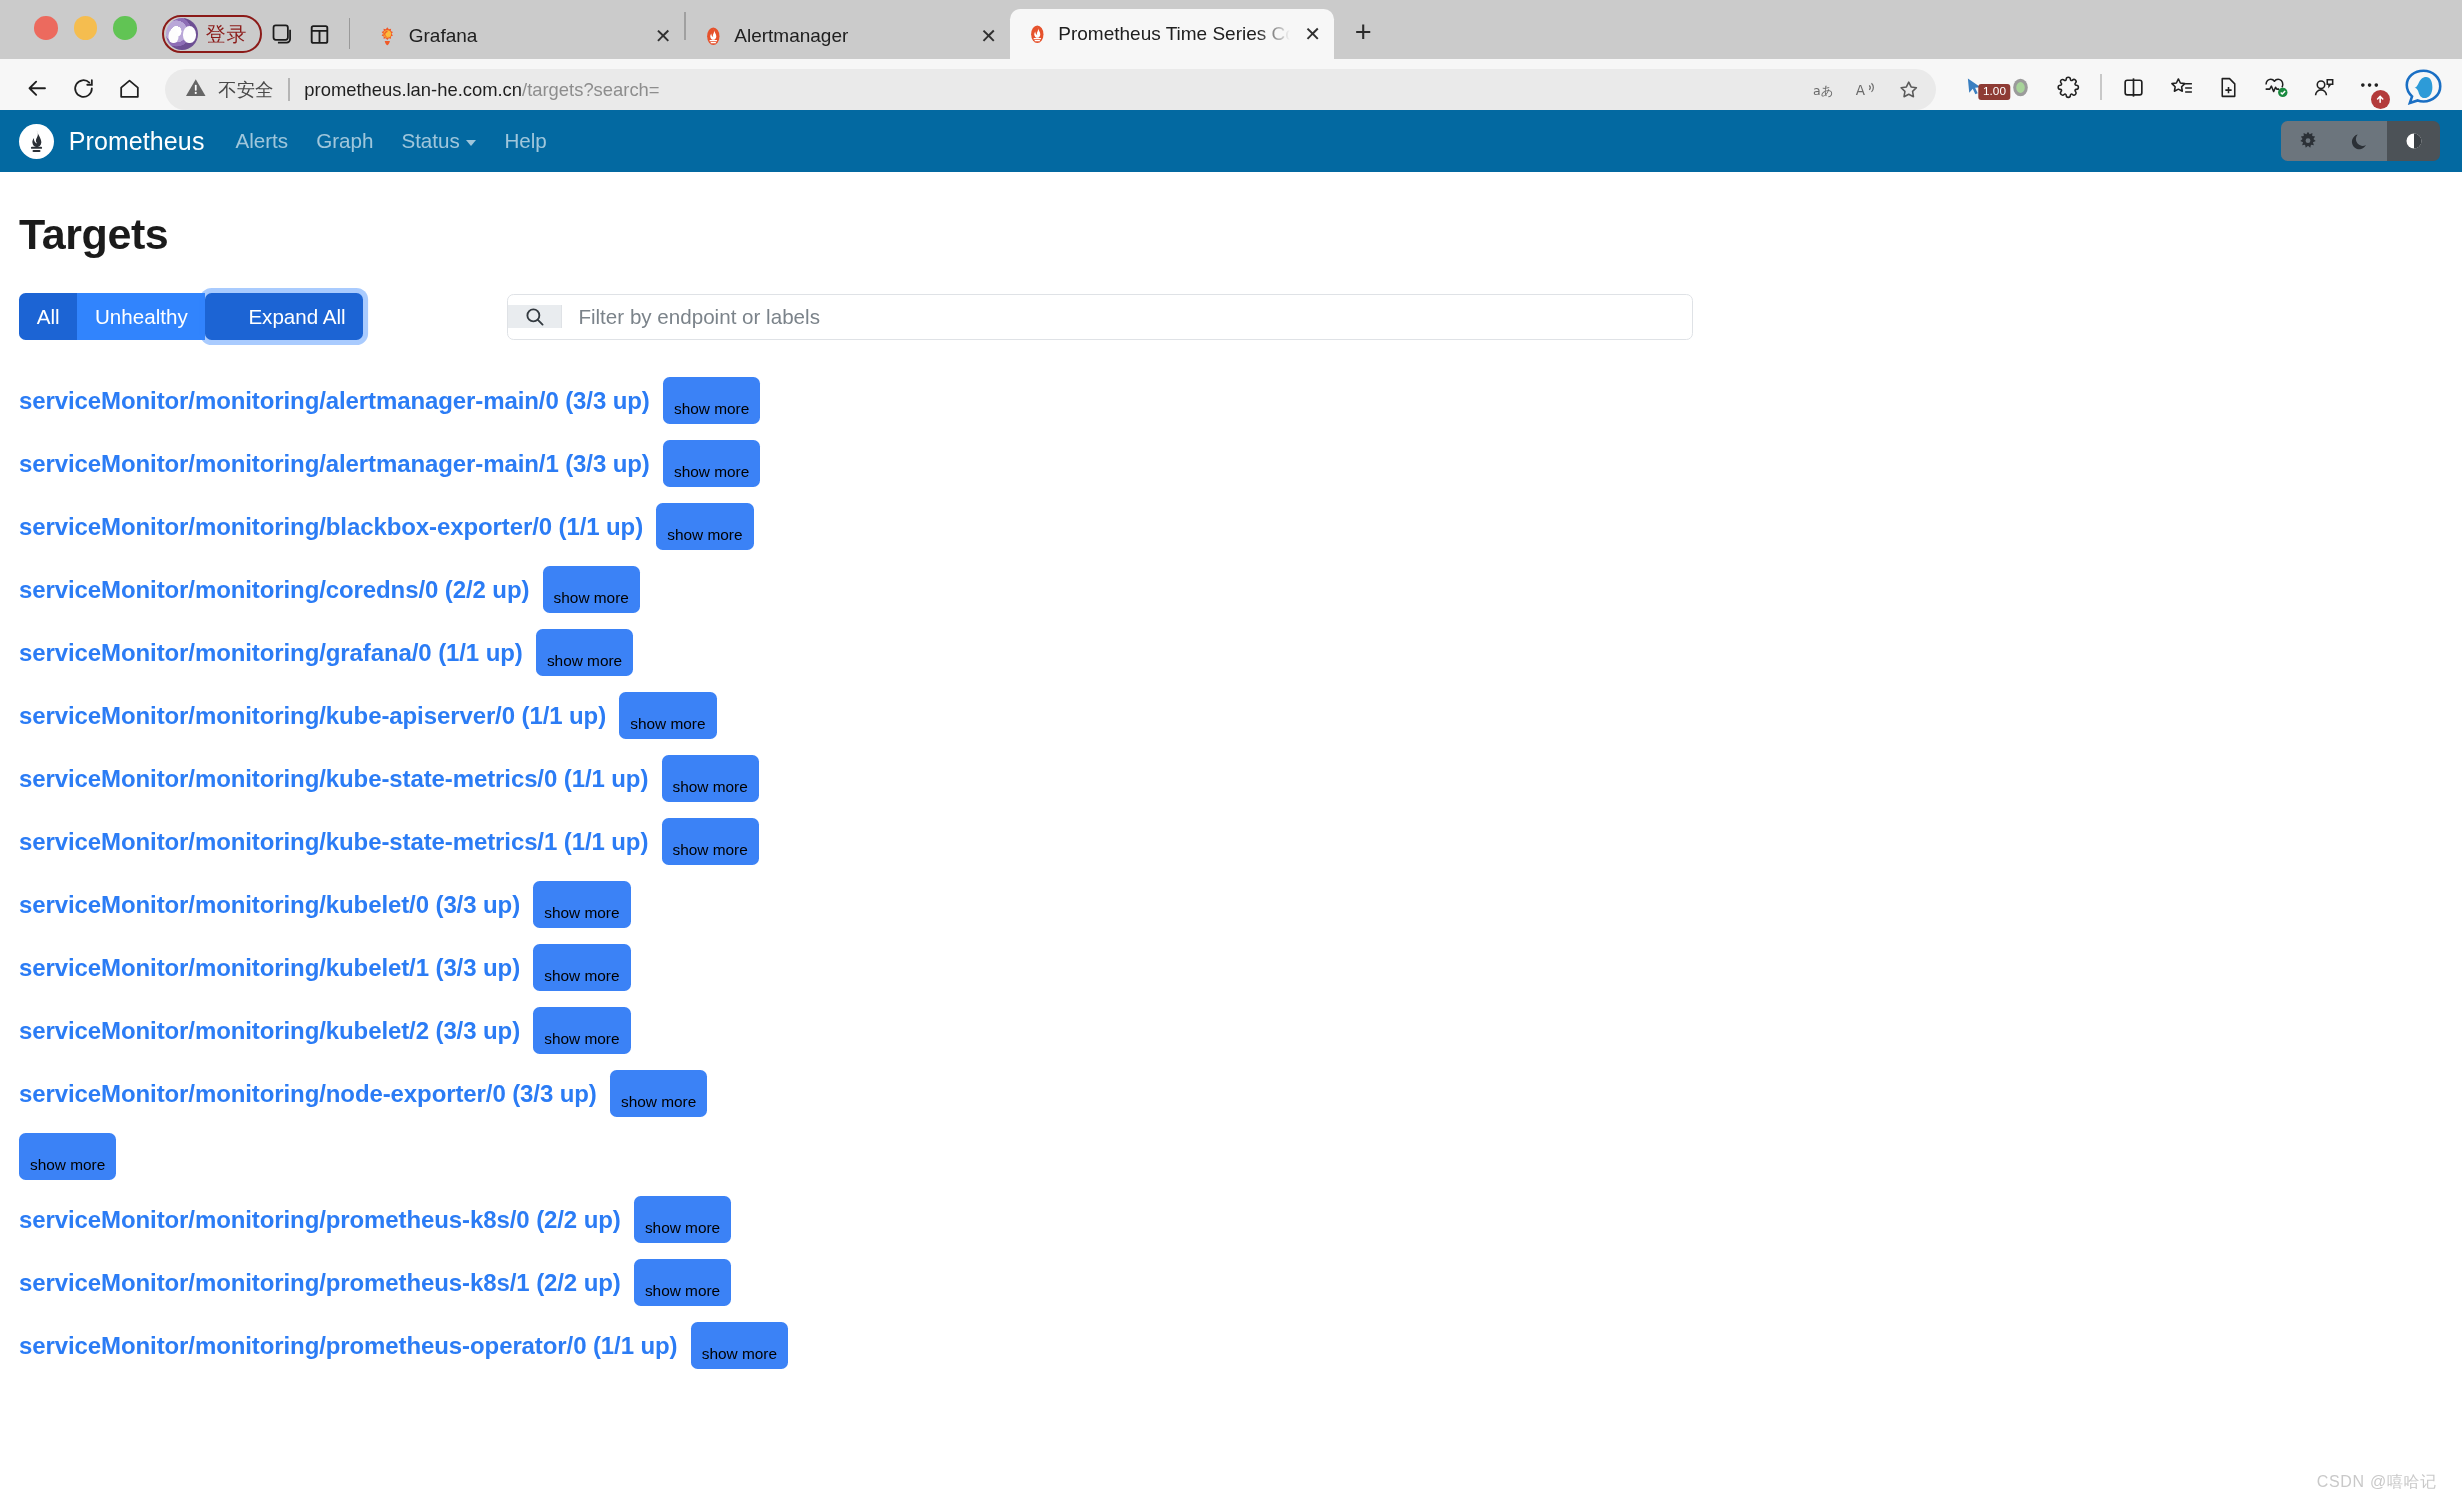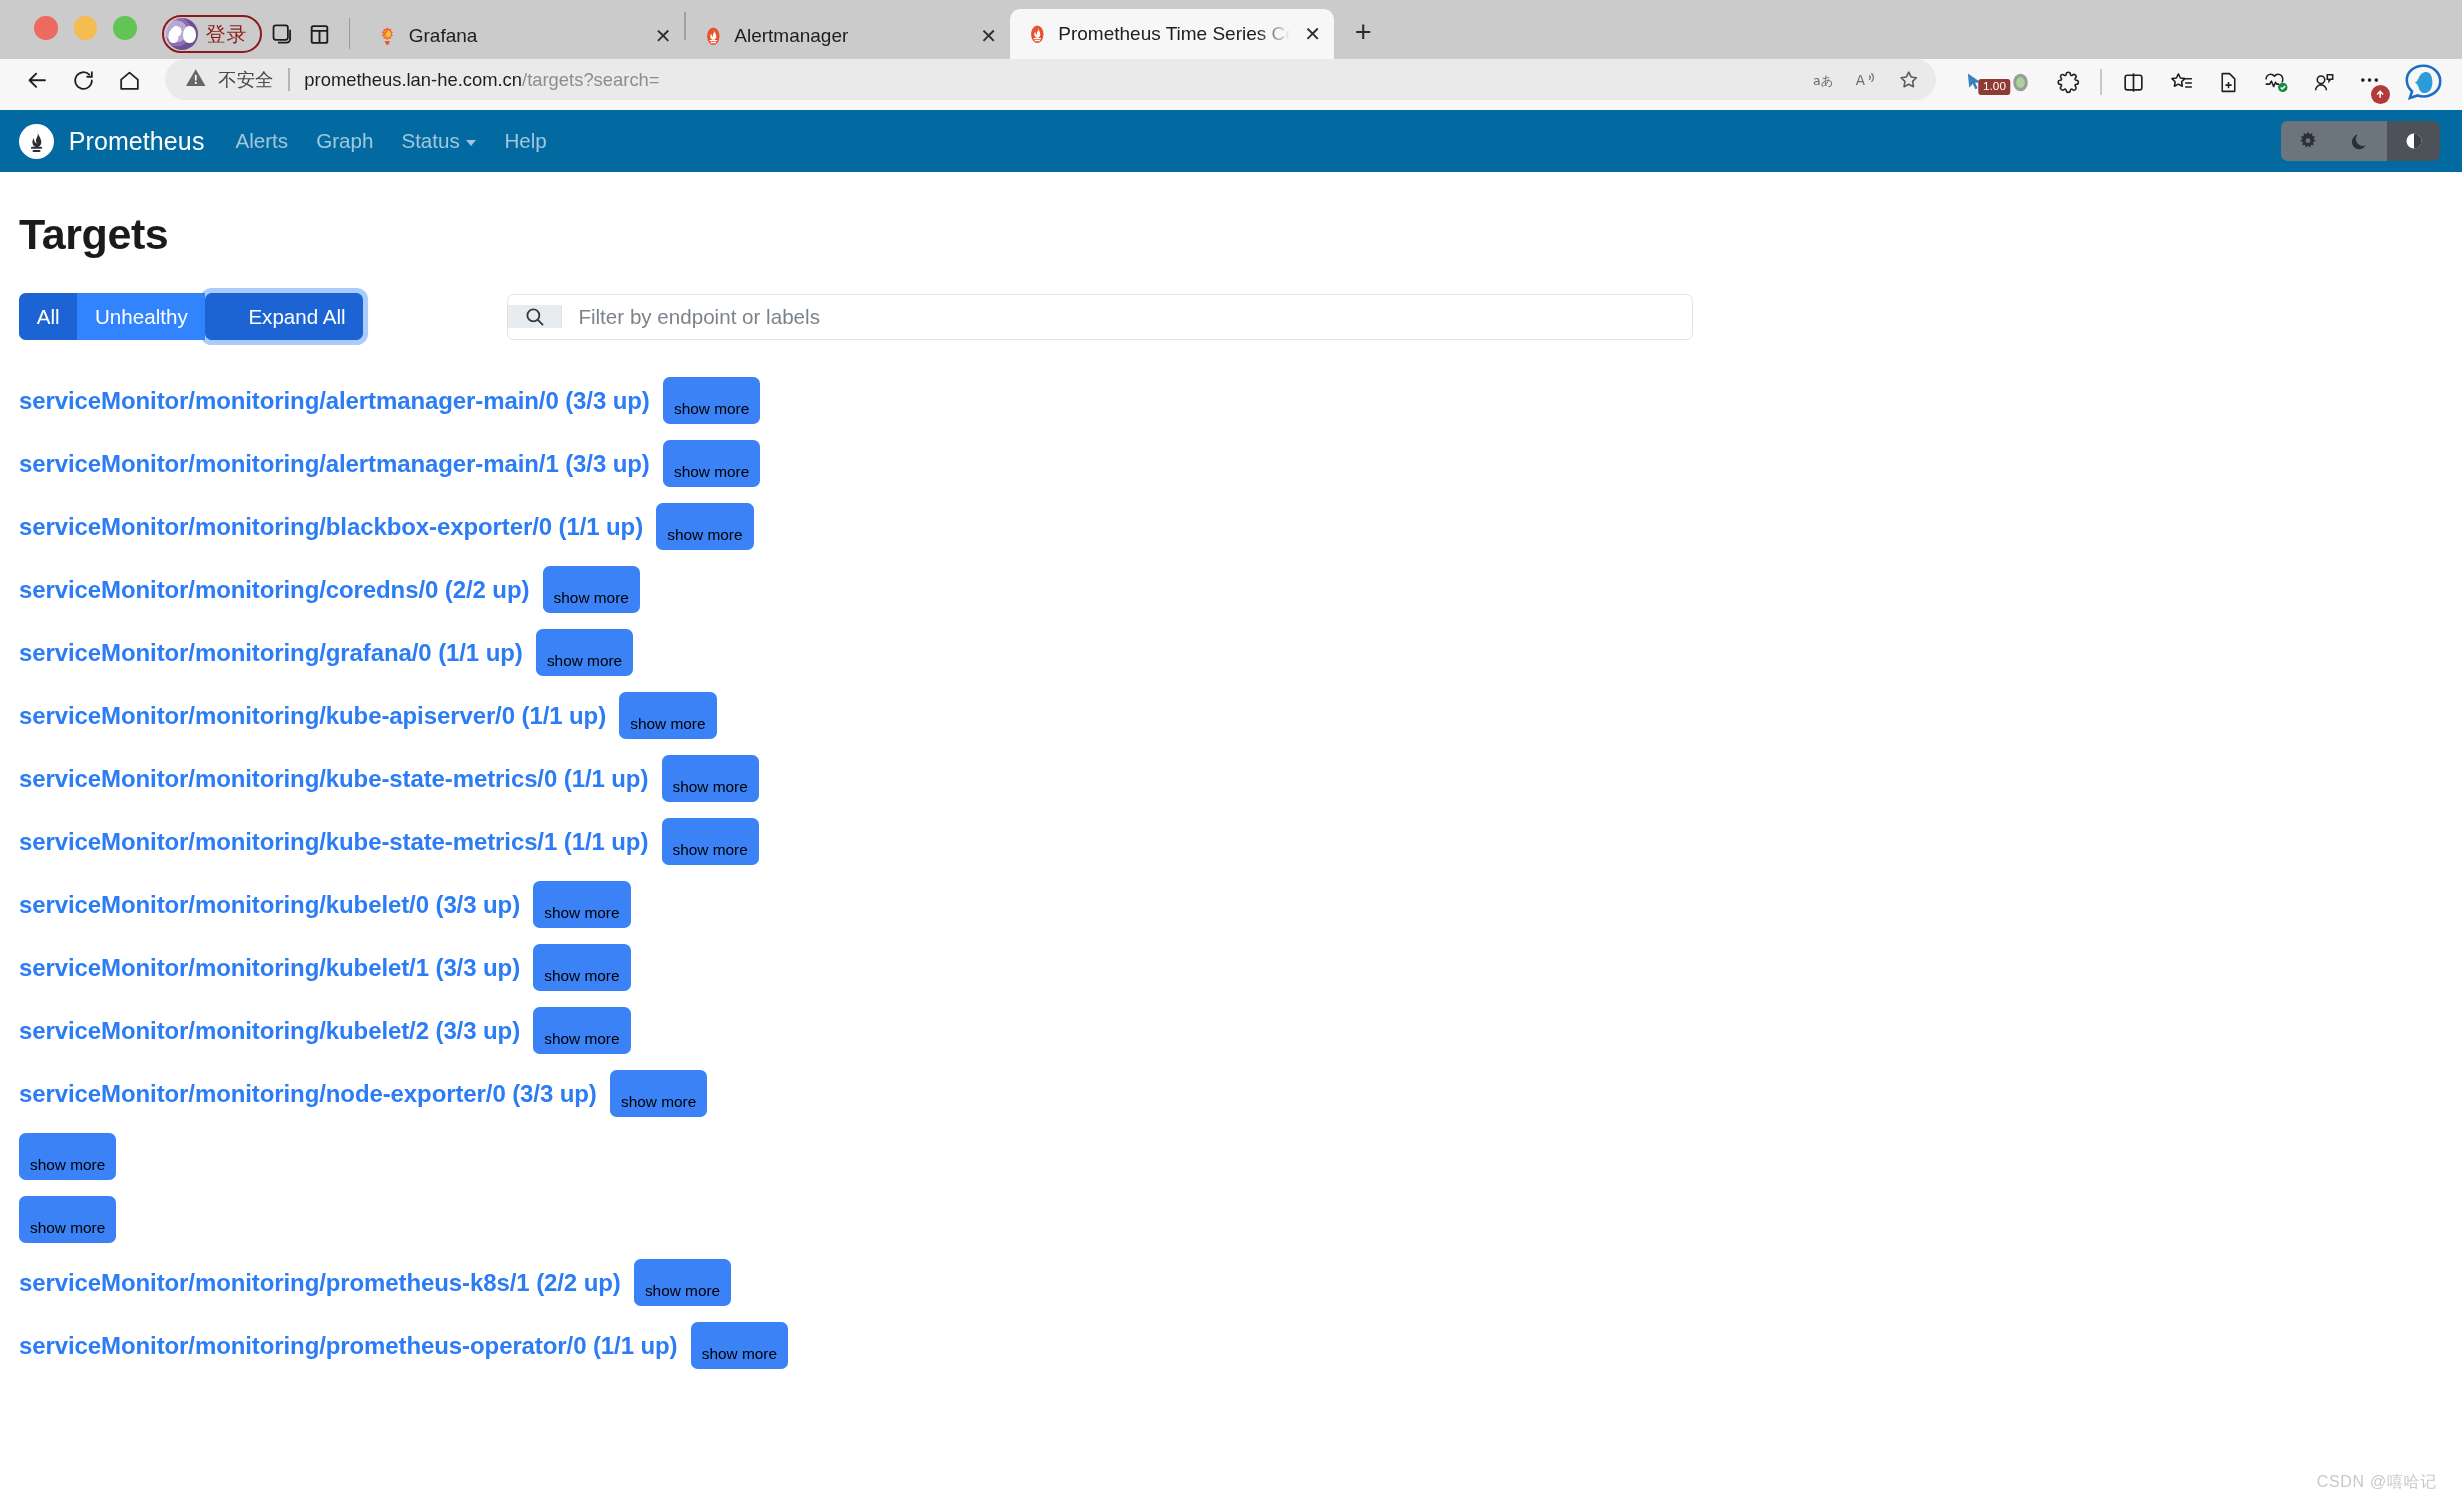--- a/index.html
+++ b/index.html
@@ -129,21 +129,21 @@
     width: 41px; height: 41px; margin: 0 0 5.9px 8.8px;
     display:flex;align-items:center;justify-content:center;
     font-size: 29px; color: #2b2b2b; font-weight: 300; line-height: 1;
   }
 
   
   .toolbar {
     height: 51px;
     background: #f7f7f7;
     display: flex;
-    align-items: flex-start;
+    align-items: flex-end;
     padding: 0 16px 0 16px;
     gap: 2.9px;
   }
   .tb-btn {
     width: 43px; height: 43px;
     display: flex; align-items: center; justify-content: center;
     border-radius: 5.9px;
     flex: 0 0 auto;
   }
   .omnibox {
@@ -680,20 +680,21 @@
         <div class="target-row">
           <a class="target-link" href="#"><span>serviceMonitor/monitoring/node-exporter/0</span> <span>(3/3 up)</span></a>
           <button class="show-more">show more</button>
         </div>
 
         <div class="target-row">
           <button class="show-more">show more</button>
         </div>
 
         <div class="target-row">
+          <a class="target-link" href="#"><span>serviceMonitor/monitoring/prometheus-k8s/0</span> <span>(2/2 up)</span></a>
           <button class="show-more">show more</button>
         </div>
 
         <div class="target-row">
           <a class="target-link" href="#"><span>serviceMonitor/monitoring/prometheus-k8s/1</span> <span>(2/2 up)</span></a>
           <button class="show-more">show more</button>
         </div>
 
         <div class="target-row">
           <a class="target-link" href="#"><span>serviceMonitor/monitoring/prometheus-operator/0</span> <span>(1/1 up)</span></a>

